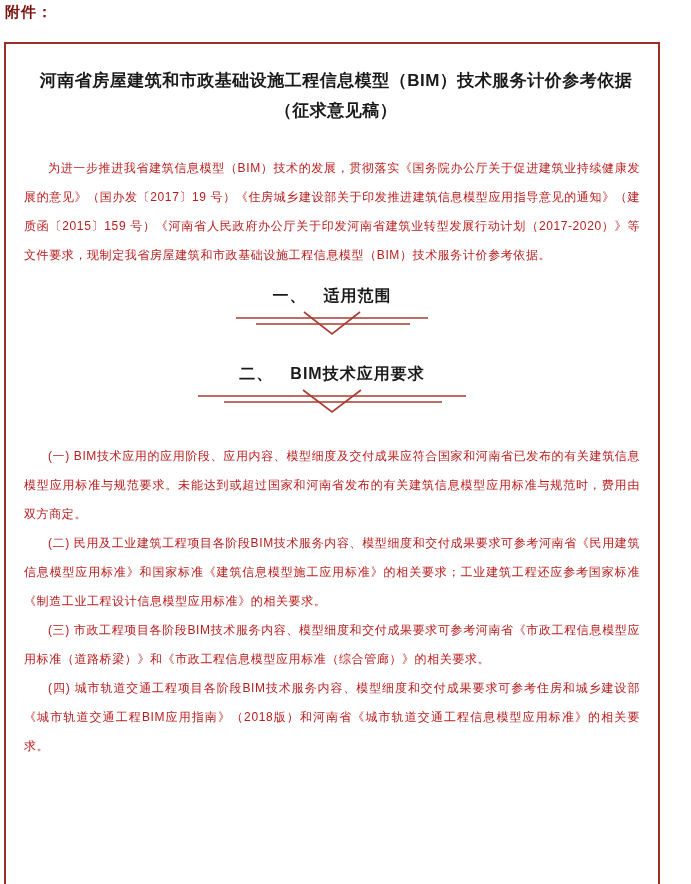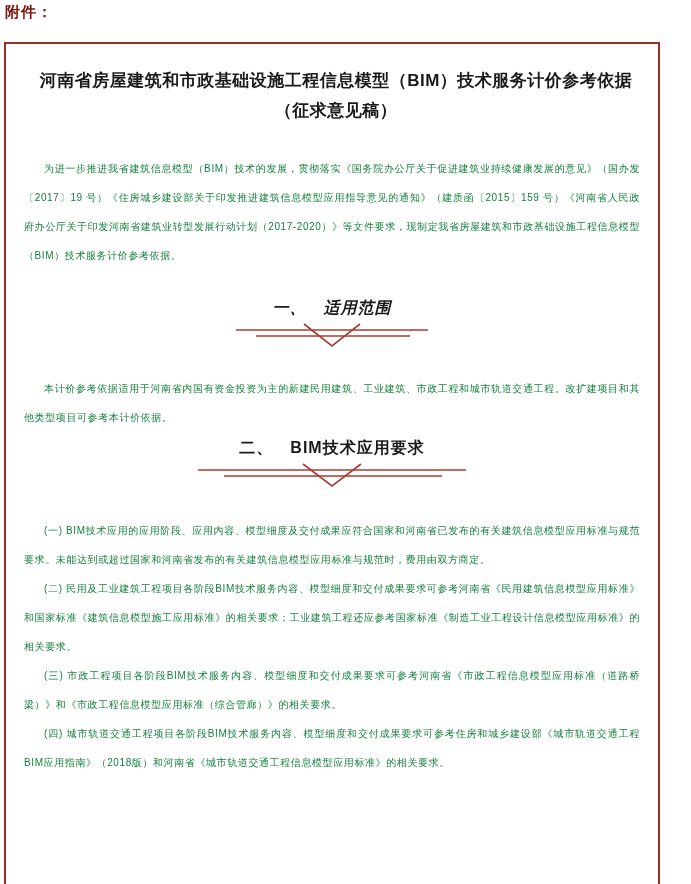--- a/index.html
+++ b/index.html
@@ -35,30 +35,30 @@
     font-size: 17px;
     font-weight: bold;
     color: #1a1a1a;
     text-align: center;
     line-height: 30px;
     letter-spacing: 0.5px;
     margin: 0 6px 28px 14px;
   }
 
   .para {
-    font-size: 10px;
-    color: #15803d;
+    font-size: 12px;
+    color: #b91c1c;
     line-height: 29px;
     letter-spacing: 0.6px;
     text-align: justify;
     text-indent: 2em;
   }
 
   .section-heading-block { text-align: center; }
-  .section-heading-block.first { margin-top: 26px; margin-bottom: 26px; font-style: italic; }
+  .section-heading-block.first { margin-top: 14px; margin-bottom: 26px; }
   .section-heading-block.second { margin-top: 4px; margin-bottom: 28px; }
 
   .section-heading {
     font-size: 16px;
     font-weight: bold;
     color: #1a1a1a;
     line-height: 24px;
     letter-spacing: 1px;
     display: block;
   }
@@ -84,21 +84,20 @@
 
     <div class="section-heading-block first">
       <span class="section-heading">一、　适用范围</span>
       <svg class="divider-ornament" width="196" height="26" viewBox="0 0 196 26">
         <line x1="2" y1="8" x2="194" y2="8"></line>
         <line x1="22" y1="14" x2="176" y2="14"></line>
         <polyline points="70,2 98,24 126,2"></polyline>
       </svg>
     </div>
 
-    <p class="para">本计价参考依据适用于河南省内国有资金投资为主的新建民用建筑、工业建筑、市政工程和城市轨道交通工程。改扩建项目和其他类型项目可参考本计价依据。</p>
 
     <div class="section-heading-block second">
       <span class="section-heading">二、　BIM技术应用要求</span>
       <svg class="divider-ornament" width="272" height="26" viewBox="0 0 272 26">
         <line x1="2" y1="8" x2="270" y2="8"></line>
         <line x1="28" y1="14" x2="246" y2="14"></line>
         <polyline points="107,2 136,24 165,2"></polyline>
       </svg>
     </div>
 

